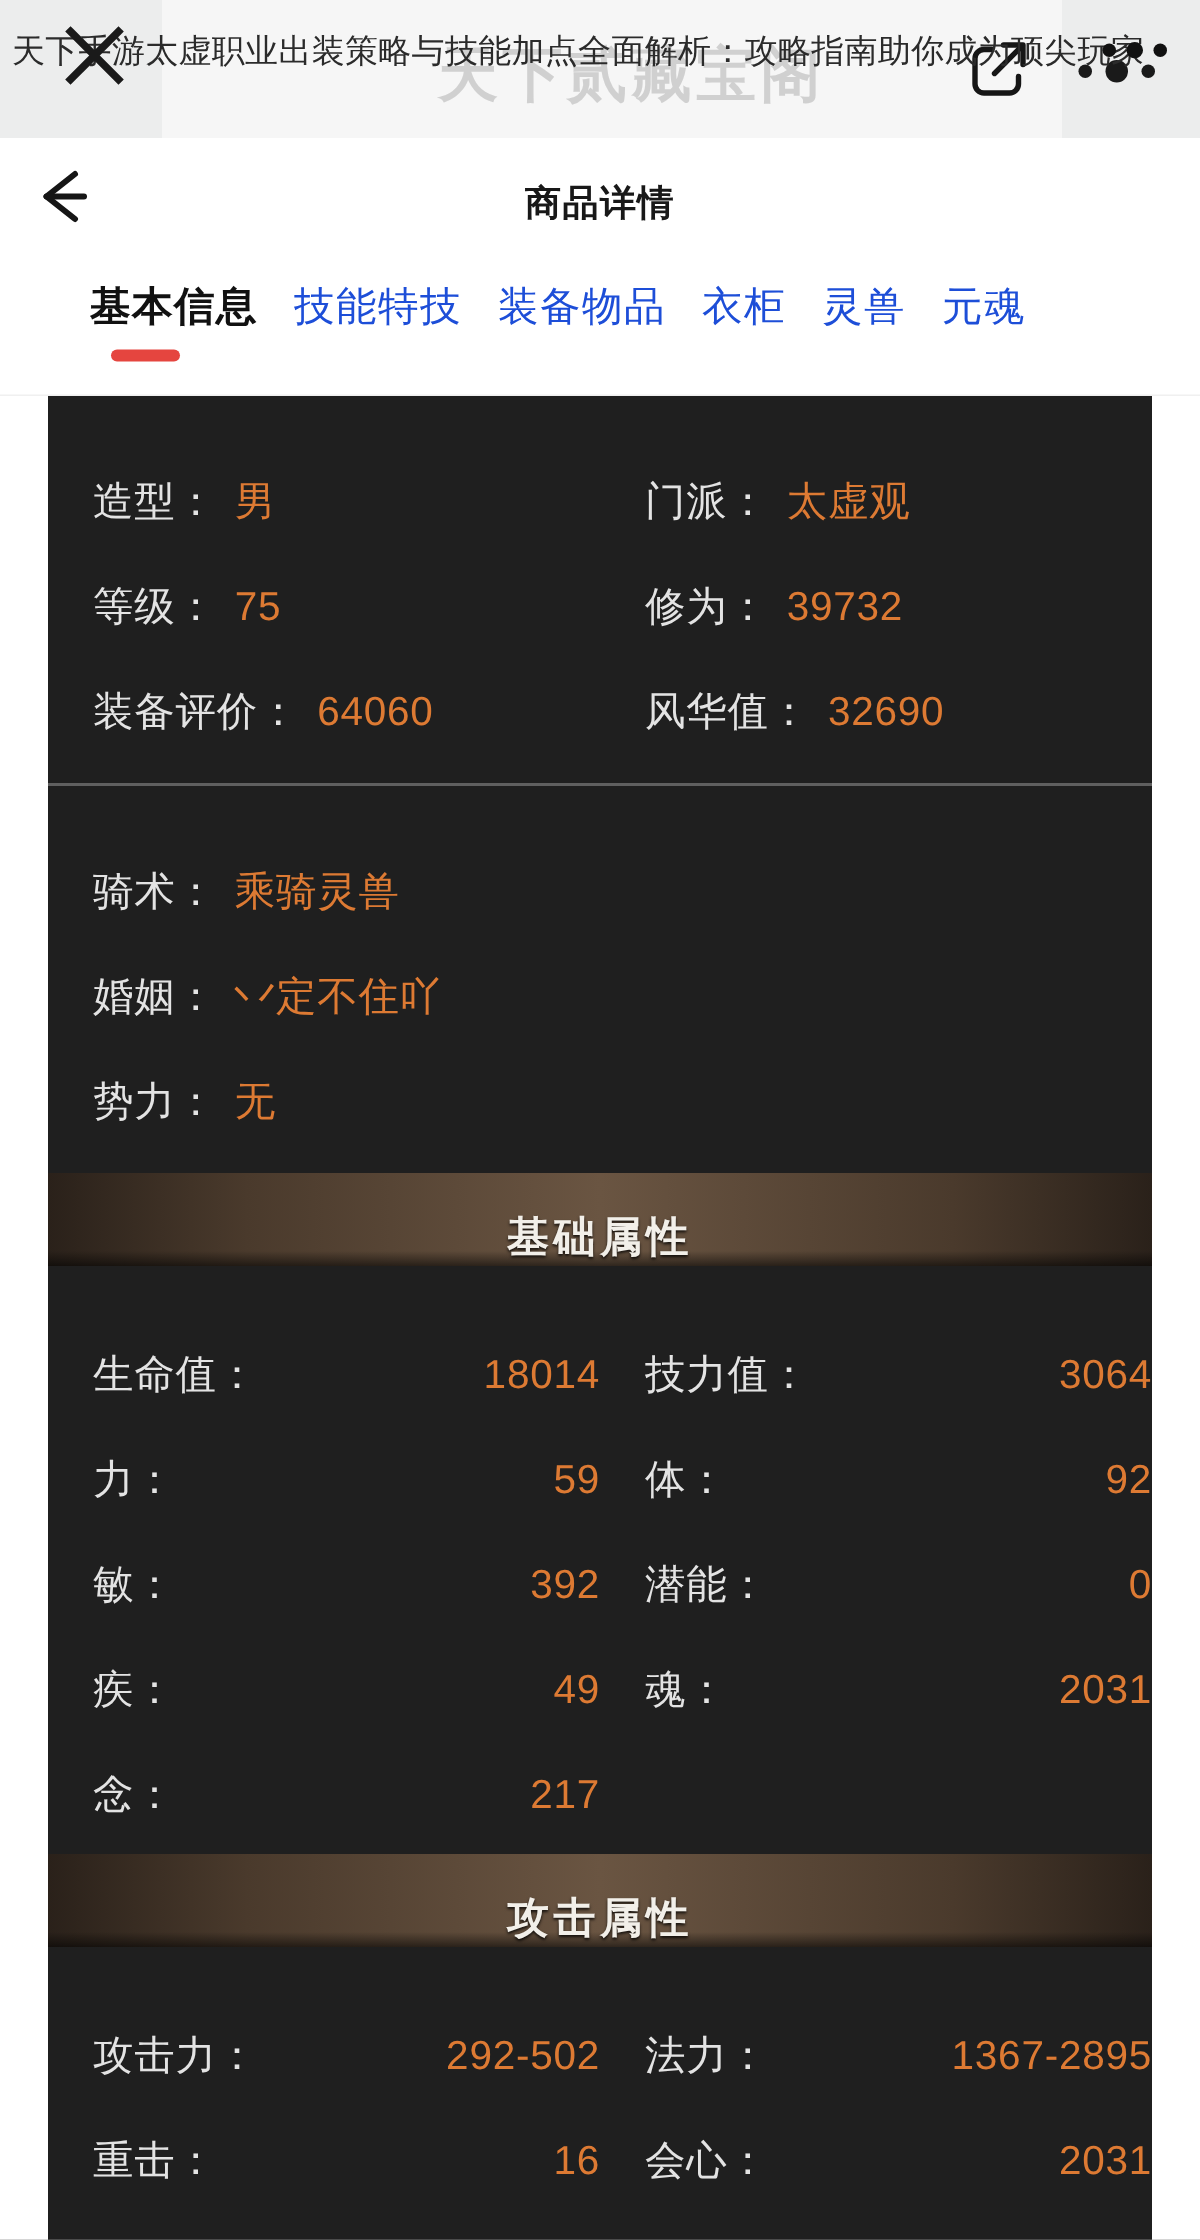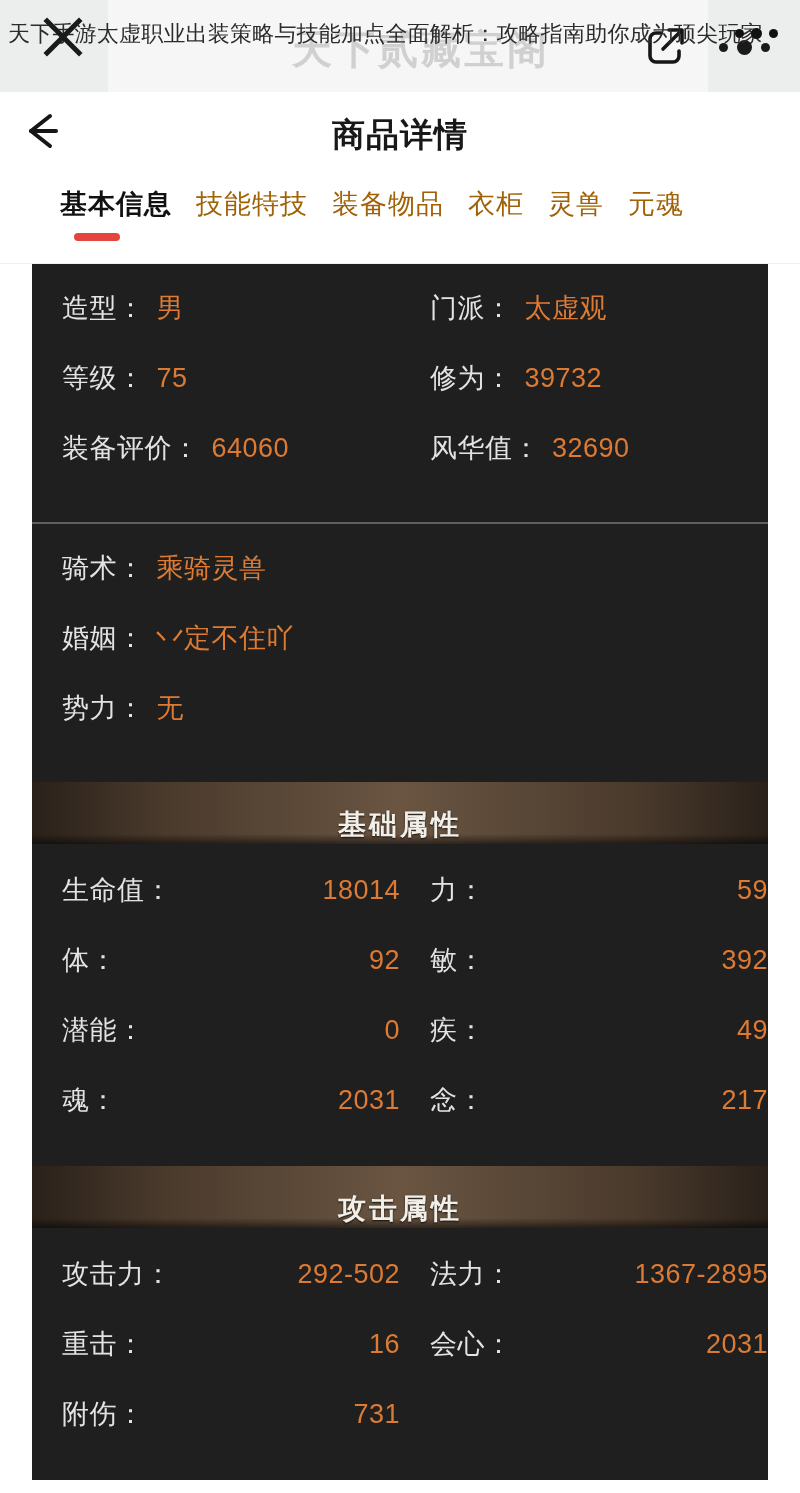--- a/index.html
+++ b/index.html
@@ -41,42 +41,42 @@
 
   
   .navbar {
     position:relative; width:800px; height:86px; background:#ffffff;
     display:flex; align-items:center;
   }
   .nav-back { position:absolute; left:22px; top:108px; }
   .nav-title {
     position:absolute; left:0; top:0; width:800px; height:86px;
     display:flex; align-items:center; justify-content:center;
-    font-size:33px; font-weight:bold; color:#181818; letter-spacing:1px;
+    font-size:24px; font-weight:bold; color:#181818; letter-spacing:1px;
   }
   .nav-share { position:absolute; right:112px; top:24px; }
   .nav-more {
     position:absolute; right:30px; top:40px;
     display:flex; align-items:center; gap:9px;
   }
   .nav-more i { display:block; width:9px; height:9px; border-radius:50%; background:#1a1a1a; }
   .nav-more i.mid { width:15px; height:15px; }
 
   
   .tabbar {
     position:relative; width:800px; height:86px; background:#ffffff;
     display:flex; align-items:flex-start; padding-left:22px; overflow:hidden;
     border-bottom:1px solid #f0f0f0;
   }
   .tab {
     position:relative; flex:0 0 auto; padding:8px 24px 0 0;
     display:flex; flex-direction:column; align-items:center;
   }
   .tab .tab-label {
-    font-size:27px; color:#a16207; white-space:nowrap; letter-spacing:1px;
+    font-size:27px; color:#1d4ed8; white-space:nowrap; letter-spacing:1px;
   }
   .tab.active .tab-label { color:#111; font-weight:bold;margin-left:38px; }
   .tab .tab-underline {
     margin-top:11px; width:46px; height:8px; border-radius:4px; background:transparent;
   }
   .tab.active .tab-underline { background:#e5453f; }
 
   
   .detail {
     position:relative; width:800px; height:1226px;
@@ -88,21 +88,21 @@
   .sec-block { padding:26px 0 22px 0; position:relative; }
   .sec-block + .sec-block { border-top:2px solid #5f5f5f; }
 
   .grid2 { display:flex; flex-wrap:wrap; }
   .kv {
     width:50%; display:flex; align-items:baseline;
     padding:0 0 0 30px; height:70px;
   }
   .kv.full { width:100%; }
   .kv .k {
-    font-size:27px; color:#e3e3e3; white-space:nowrap; letter-spacing:.5px;
+    font-size:27px; color:#e3e3e3; white-space:nowrap; letter-spacing:.5px;margin-top:26px;
   }
   .kv .v {
     font-size:27px; color:#dd7a33; margin-left:12px; white-space:nowrap; letter-spacing:.5px;
   }
 
   .sec-header {
     height:62px; display:flex; align-items:flex-end; justify-content:center;
     background:linear-gradient(90deg,#2a211a 0%,#4a3a2c 18%,#6a5542 50%,#4a3a2c 82%,#2a211a 100%);
     position:relative;
   }
@@ -245,20 +245,24 @@
       <div class="sec-header">
         <span class="sec-title">基础属性</span>
       </div>
       <div class="sec-body">
         <div class="grid2">
           <div class="kv">
             <span class="k">生命值：</span>
             <span class="v">18014</span>
           </div>
           <div class="kv">
+            <span class="k">技力值：</span>
+            <span class="v">3064</span>
+          </div>
+          <div class="kv">
             <span class="k">力：</span>
             <span class="v">59</span>
           </div>
           <div class="kv">
             <span class="k">体：</span>
             <span class="v">92</span>
           </div>
           <div class="kv">
             <span class="k">敏：</span>
             <span class="v">392</span>

